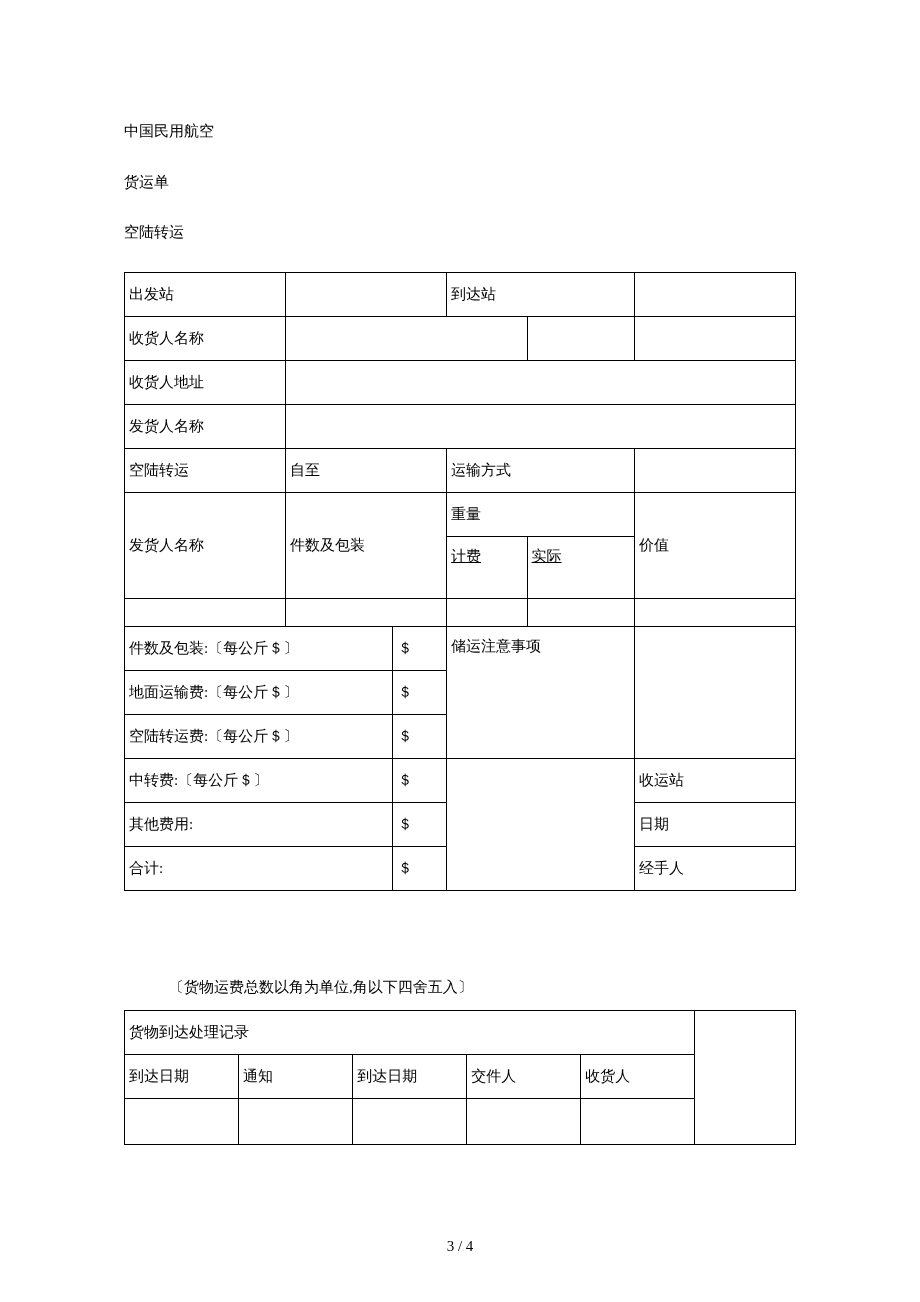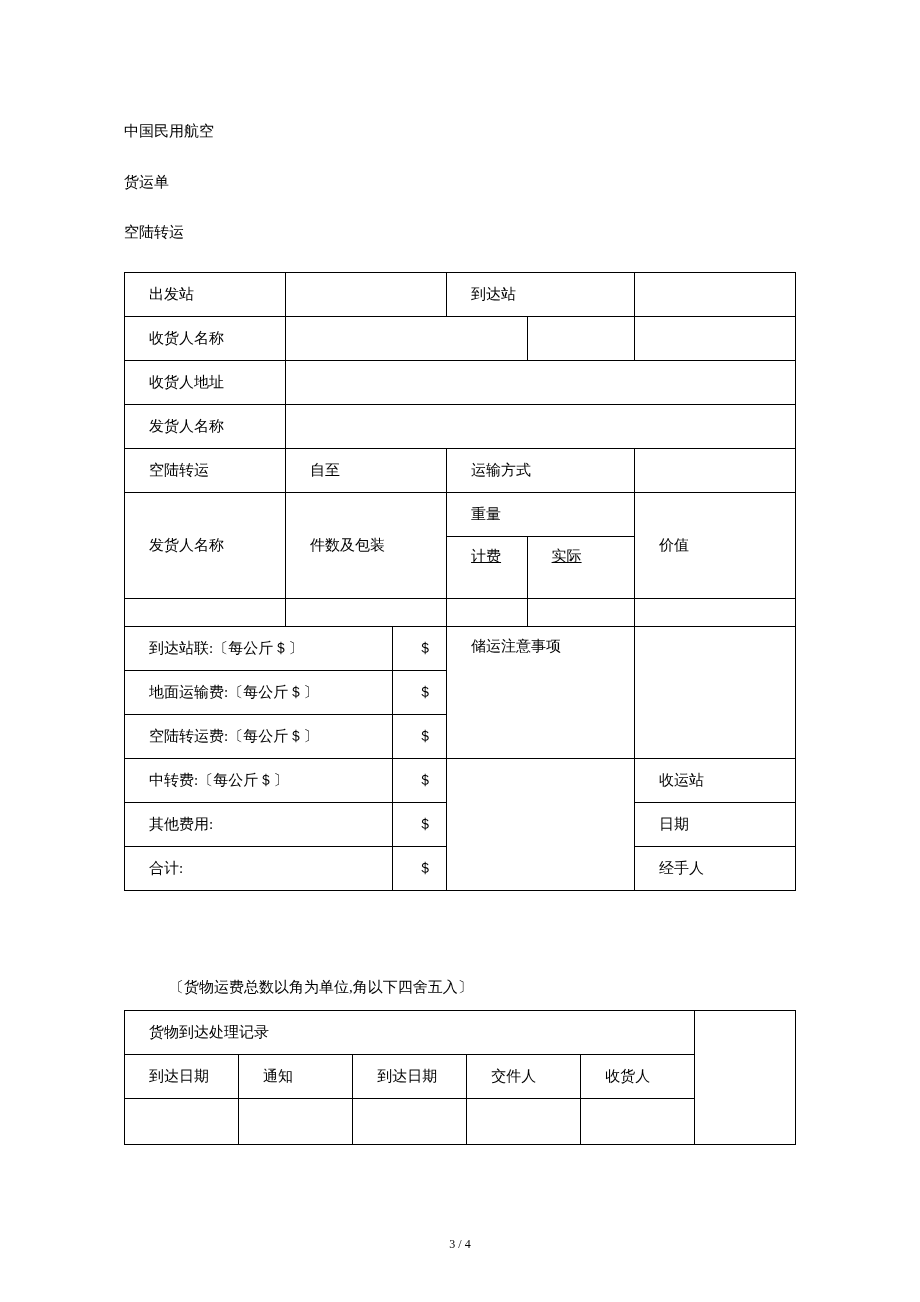--- a/index.html
+++ b/index.html
@@ -19,42 +19,42 @@
     .header-line {
       margin-bottom: 28px;
     }
     table {
       border-collapse: collapse;
       width: 100%;
       table-layout: fixed;
     }
     td {
       border: 1px solid #000;
-      padding: 8px 24px;
+      padding: 8px 4px;
       vertical-align: middle;
       height: 44px;
     }
     .table1 {
       margin-top: 4px;
     }
     .spacer-row td {
       height: 28px;
       padding: 2px;
     }
     .note {
       text-indent: 3em;
       margin: 85px 0 12px 0;
     }
     .empty-row td {
       height: 46px;
     }
     .page-num {
       text-align: center;
       margin-top: 90px;
-      font-size: 12px;
+      font-size: 15px;
     }
     .weight-sub td {
       height: 62px;
       vertical-align: top;
       text-decoration: underline;
     }
   </style>
 </head>
 <body>
 
@@ -110,21 +110,21 @@
     <td colspan="2">实际</td>
   </tr>
   <tr class="spacer-row">
     <td></td>
     <td colspan="2"></td>
     <td></td>
     <td colspan="2"></td>
     <td></td>
   </tr>
   <tr>
-    <td colspan="2">到达站联:〔每公斤＄〕</td>
+    <td colspan="2">件数及包装:〔每公斤＄〕</td>
     <td>＄</td>
     <td colspan="3" rowspan="3" style="vertical-align:top">储运注意事项</td>
     <td rowspan="3"></td>
   </tr>
   <tr>
     <td colspan="2">地面运输费:〔每公斤＄〕</td>
     <td>＄</td>
   </tr>
   <tr>
     <td colspan="2">空陆转运费:〔每公斤＄〕</td>

